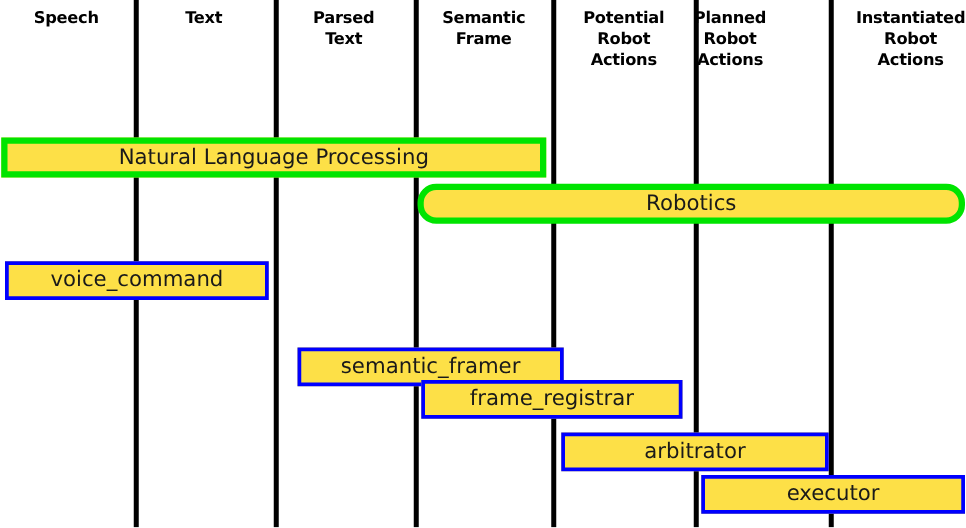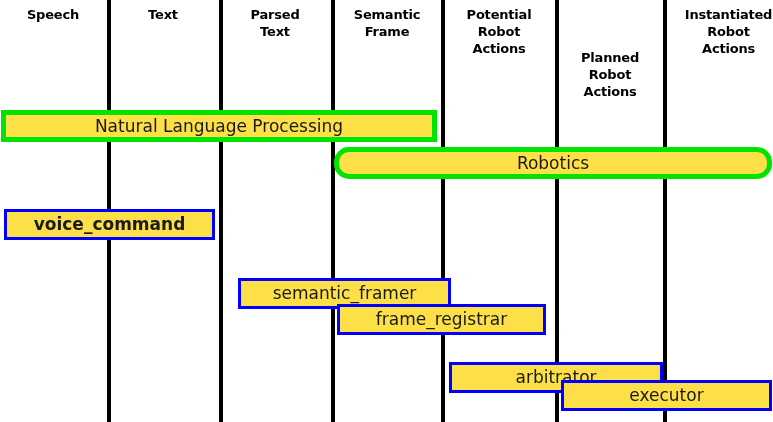--- a/index.html
+++ b/index.html
@@ -79,49 +79,49 @@
 
   <div class="col-header" style="left:1px;  width:104px;">Speech</div>
   <div class="col-header" style="left:111px; width:104px;">Text</div>
   <div class="col-header" style="left:223px; width:104px;">Parsed
 Text</div>
   <div class="col-header" style="left:335px; width:104px;">Semantic
 Frame</div>
   <div class="col-header" style="left:445px; width:108px;text-align:center;">Potential
 Robot
 Actions</div>
-  <div class="col-header" style="left:559px; width:102px;margin-top:43px;">Planned
+  <div class="col-header" style="left:533px; width:102px;">Planned
 Robot
 Actions</div>
   <div class="col-header" style="left:664px; width:109px;padding-left:10px;">Instantiated
 Robot
 Actions</div>
 
   <div class="span-box green" style="left:1px; top:110px; width:436px; height:32px;">
     <span class="span-label">Natural Language Processing</span>
   </div>
 
   <div class="span-box green" style="left:334px; top:147px; width:438px; height:32px;border-radius:15px;">
     <span class="span-label">Robotics</span>
   </div>
 
-  <div class="span-box blue" style="left:4px; top:209px; width:211px; height:31px;font-weight:bold;">
+  <div class="span-box blue" style="left:4px; top:209px; width:211px; height:31px;">
     <span class="span-label">voice_command</span>
   </div>
 
 
   <div class="span-box blue" style="left:226px; top:278px; width:213px; height:31px;margin-left:12px;">
     <span class="span-label">semantic_framer</span>
   </div>
 
   <div class="span-box blue" style="left:337px; top:304px; width:209px; height:31px;text-align:center;">
     <span class="span-label">frame_registrar</span>
   </div>
 
-  <div class="span-box blue" style="left:449px; top:346px; width:214px; height:31px;margin-top:16px;">
+  <div class="span-box blue" style="left:449px; top:346px; width:214px; height:31px;">
     <span class="span-label">arbitrator</span>
   </div>
 
   <div class="span-box blue" style="left:561px; top:380px; width:211px; height:31px;">
     <span class="span-label">executor</span>
   </div>
 
 </div>
 
 </body></html>

